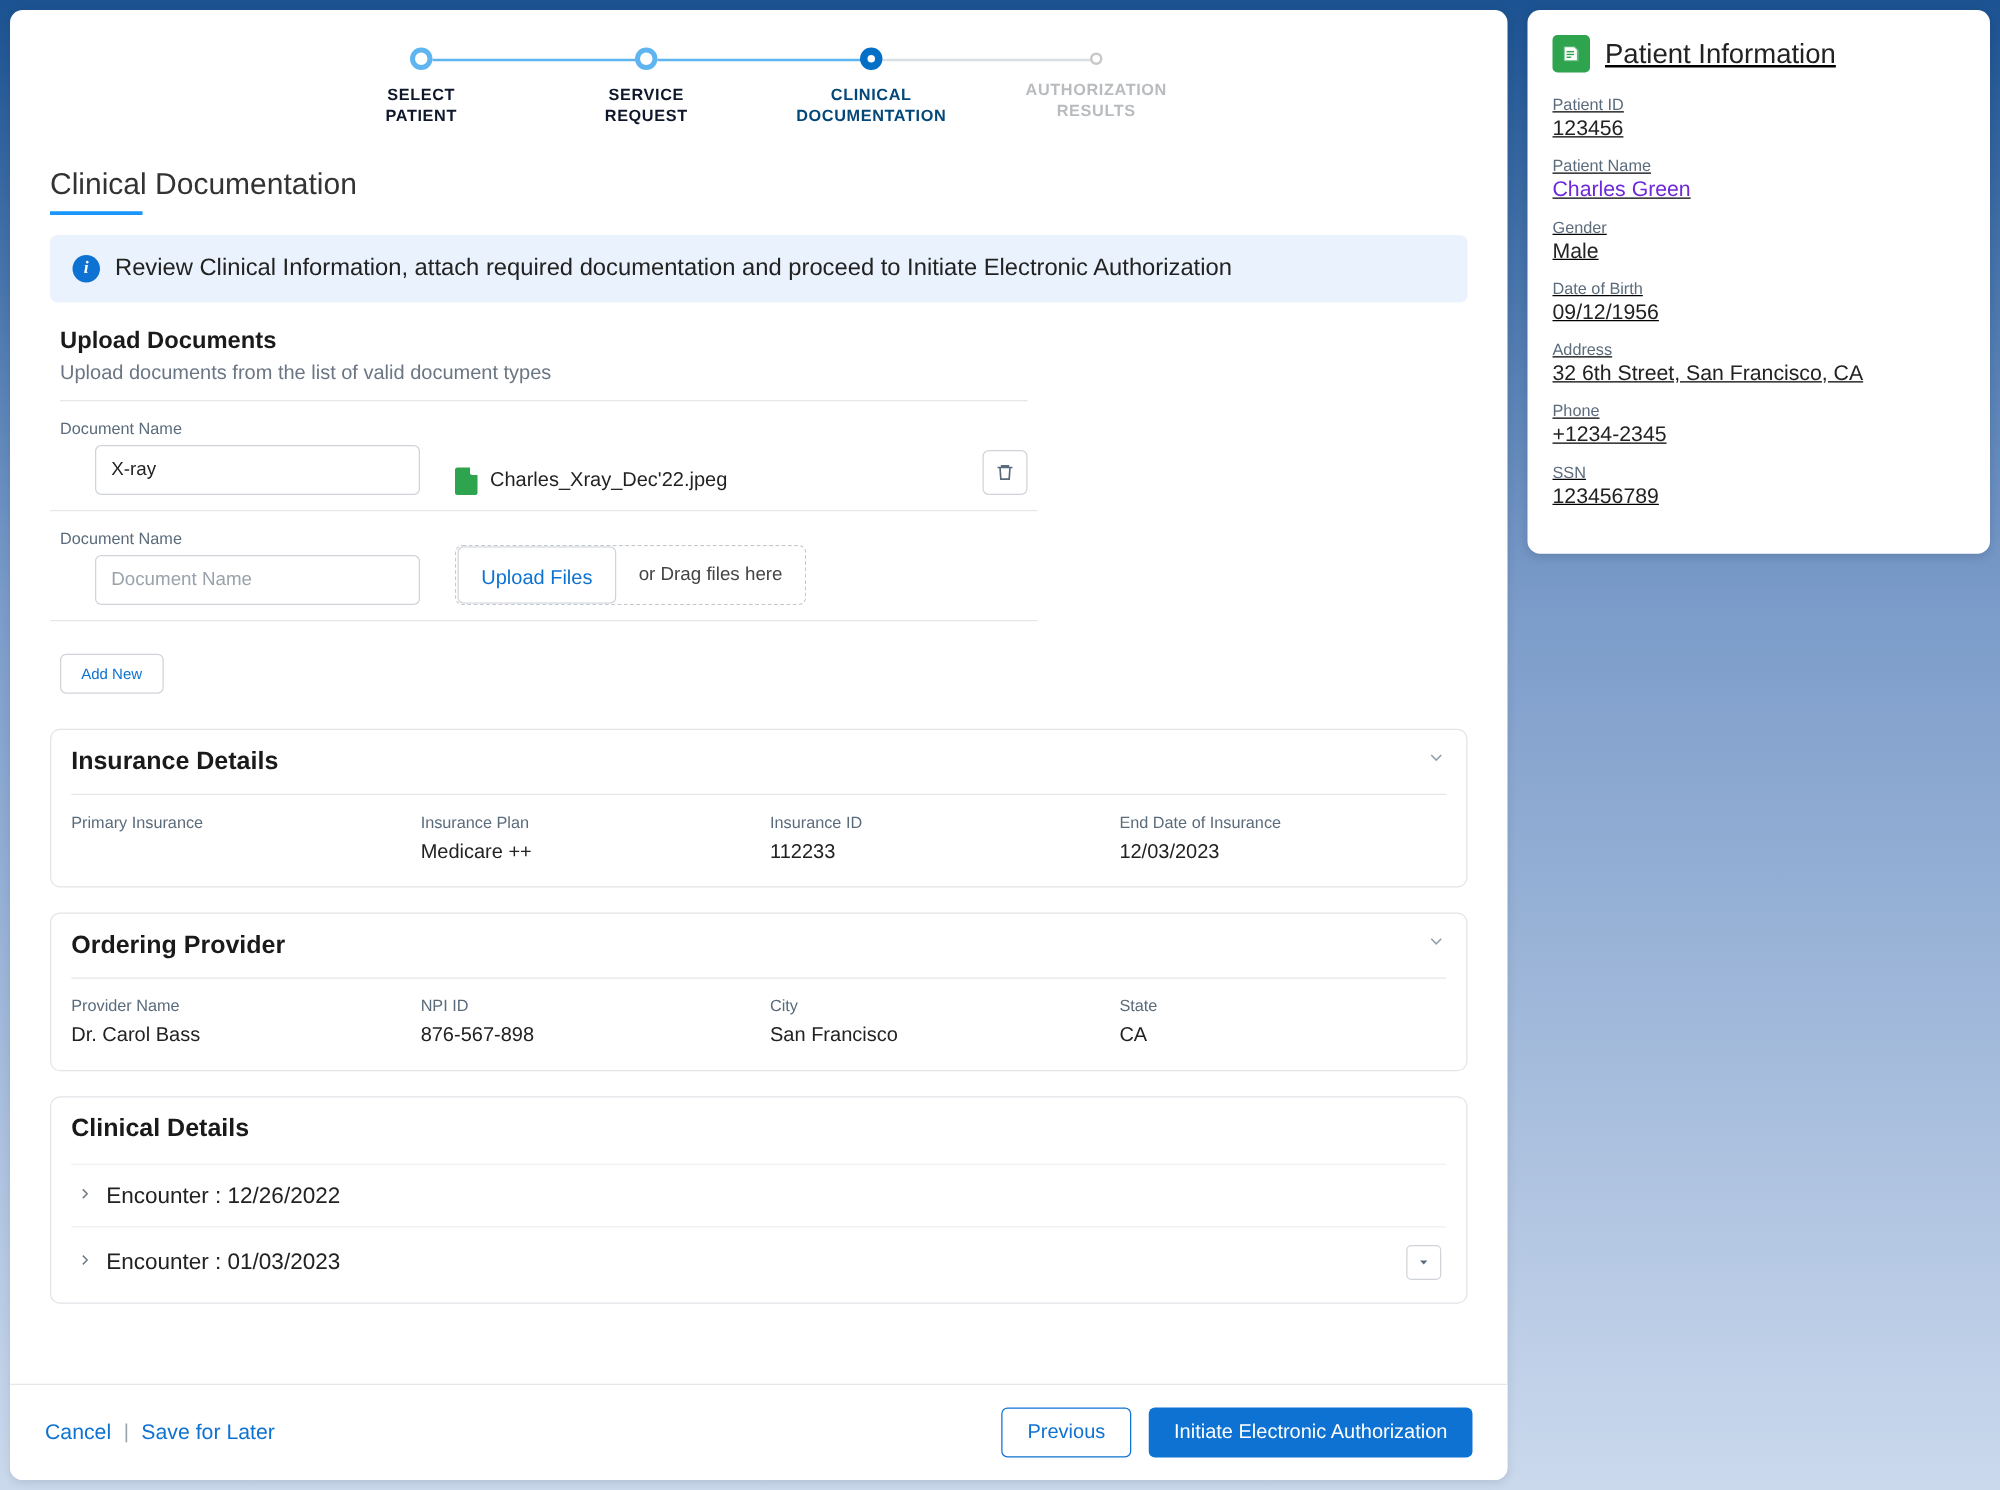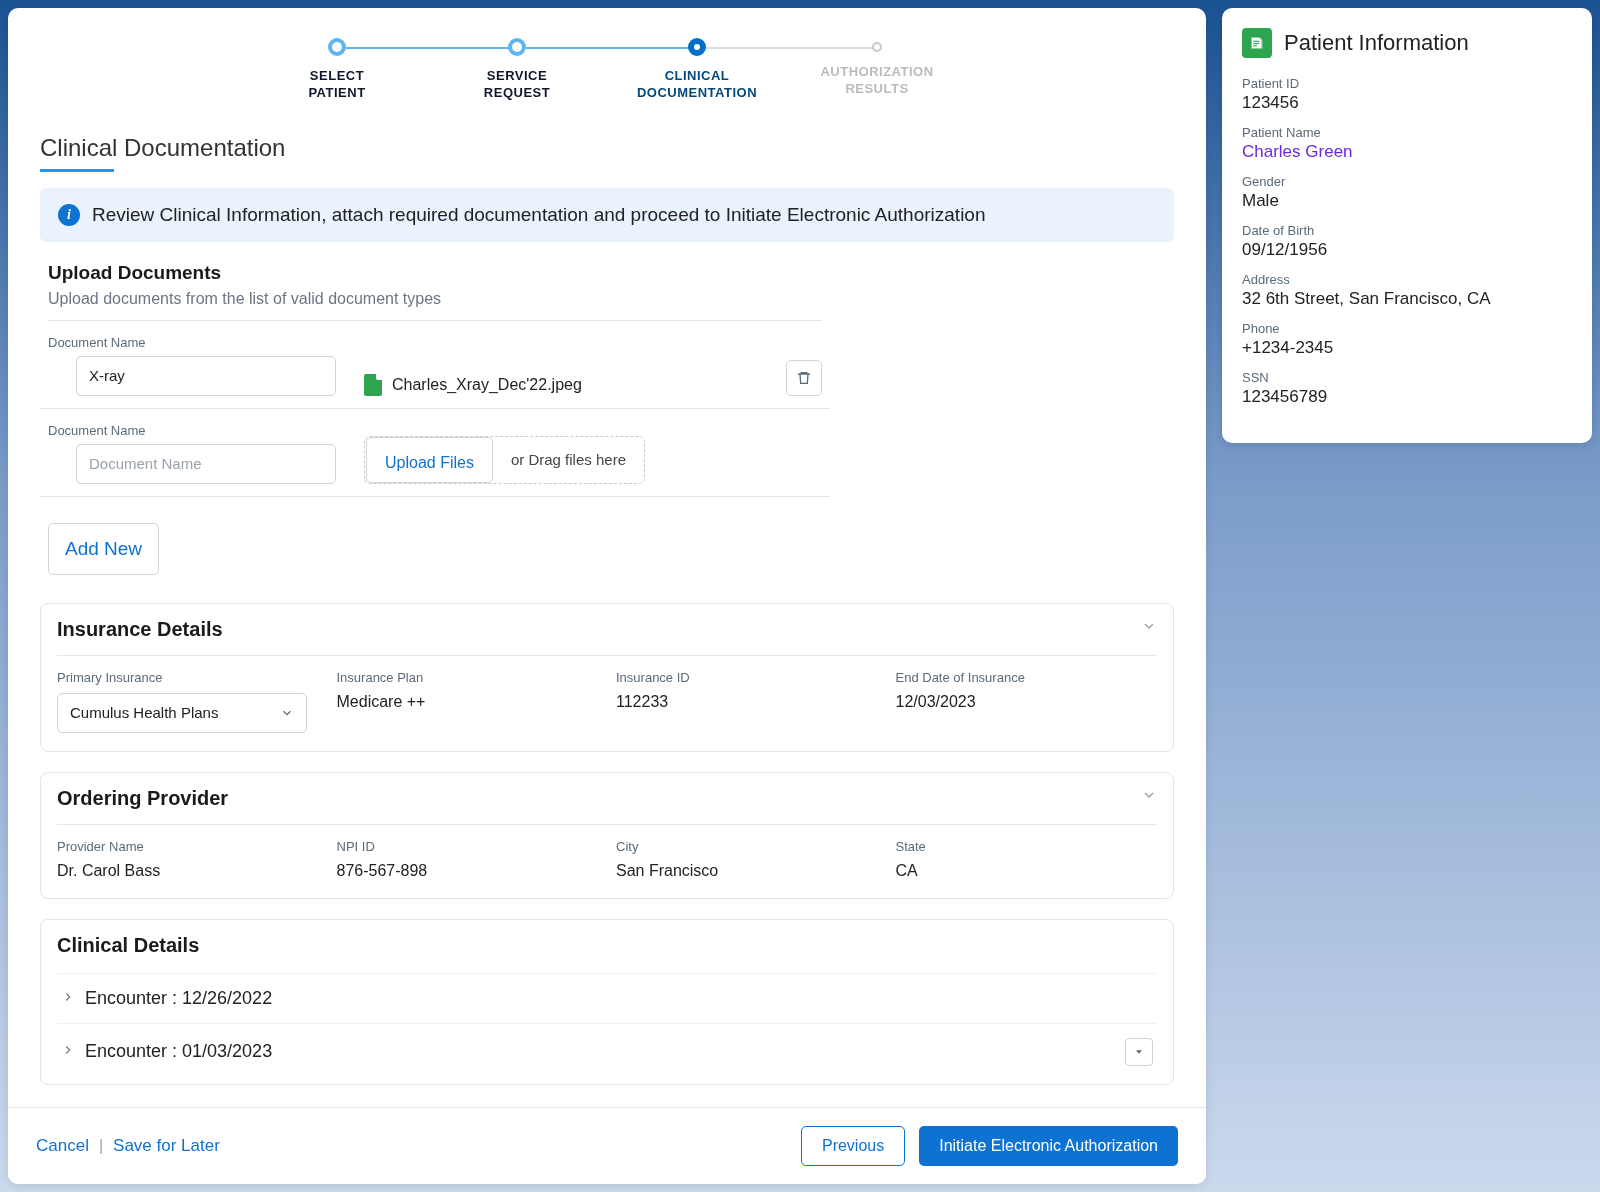--- a/index.html
+++ b/index.html
@@ -18,21 +18,21 @@
   }
   .main-panel {
     background: #fff;
     border-radius: 10px;
     flex: 1;
     display: flex;
     flex-direction: column;
     overflow: hidden;
     box-shadow: 0 2px 8px rgba(0,0,0,0.1);
   }
-  .side-panel { width: 370px; }
+  .side-panel { width: 370px; text-decoration: underline; }
   .patient-card {
     background: #fff;
     border-radius: 10px;
     padding: 20px 20px 24px 20px;
     box-shadow: 0 2px 8px rgba(0,0,0,0.12);
   }
   .patient-header { display:flex; align-items:center; gap:12px; margin-bottom:18px; }
   .patient-icon {
     width:30px; height:30px; border-radius:4px; background:#2ea44f;
     display:flex; align-items:center; justify-content:center;
@@ -115,23 +115,23 @@
     display:flex; align-items:center; border:1px dashed #c4c9d0; border-radius:6px;
     height:48px; overflow:hidden;
   }
   .upload-btn {
     height:46px; padding:16px 18px; border:1px solid #d0d4d9; border-radius:5px;
     background:#fff; color:#0e72d2; display:flex; align-items:center; gap:0;
     font-size:16px; cursor:pointer; margin:0 0 0 1px;flex-direction:column;
   }
   .drag-text { padding:0 18px; font-size:15px; color:#444; }
   .add-new-btn {
-    margin:12px 8px 28px 8px; height:52px; padding:0 16px;
+    margin:12px 8px 28px 8px; height:32px; padding:0 16px;
     border:1px solid #d0d4d9; border-radius:5px; background:#fff; color:#0e72d2;
-    font-size:19px; cursor:pointer;
+    font-size:12px; cursor:pointer;
   }
   .card {
     border:1px solid #e1e4e8; border-radius:8px; margin-bottom:20px;
     padding:14px 16px 18px 16px;
   }
   .card-header { display:flex; align-items:flex-start; justify-content:space-between; }
   .card-title { font-size:20px; font-weight:700; color:#1a1a1a; }
   .chev { color:#96a0ab; cursor:pointer; }
   .card .hr { margin:14px 0; }
   .grid4 { display:grid; grid-template-columns:repeat(4,1fr); gap:10px 18px; }
@@ -253,26 +253,20 @@
           <span class="chev">
             <svg width="16" height="16" viewBox="0 0 24 24" fill="none" stroke="currentColor" stroke-width="2">
                 <path d="M6 9l6 6 6-6"></path>
               </svg>
           </span>
         </div>
         <div class="hr"></div>
         <div class="grid4">
           <div>
             <div class="cell-label">Primary Insurance</div>
-            <div class="select-wrap">
-              <span>Cumulus Health Plans</span>
-              <svg width="14" height="14" viewBox="0 0 24 24" fill="none" stroke="#5a6b7b" stroke-width="2">
-                  <path d="M6 9l6 6 6-6"></path>
-                </svg>
-            </div>
           </div>
           <div>
             <div class="cell-label">Insurance Plan</div>
             <div class="cell-value">Medicare ++</div>
           </div>
           <div>
             <div class="cell-label">Insurance ID</div>
             <div class="cell-value">112233</div>
           </div>
           <div>

